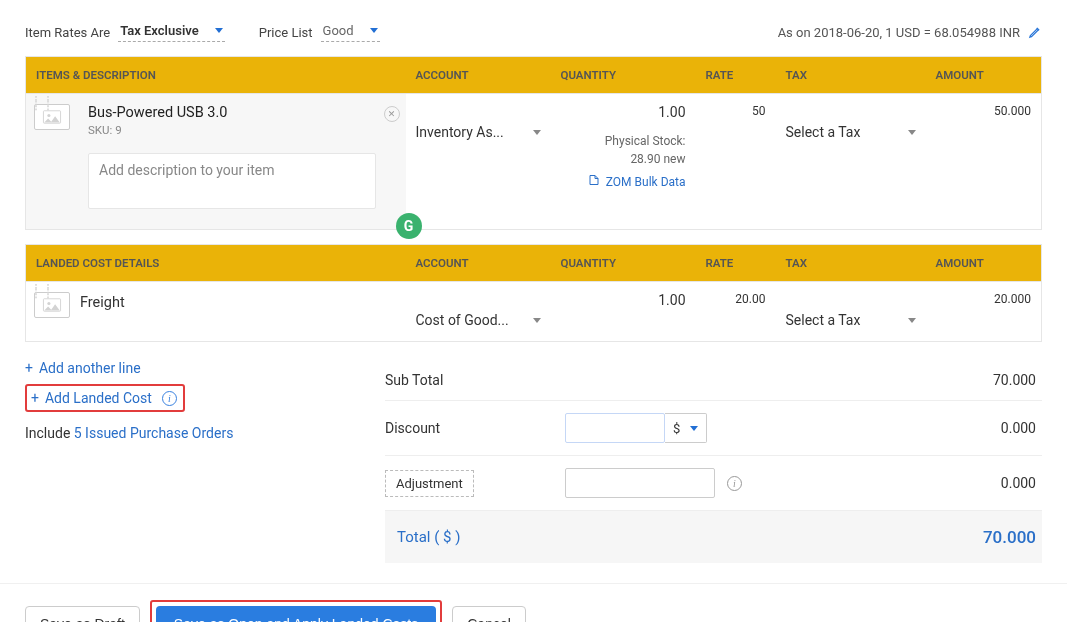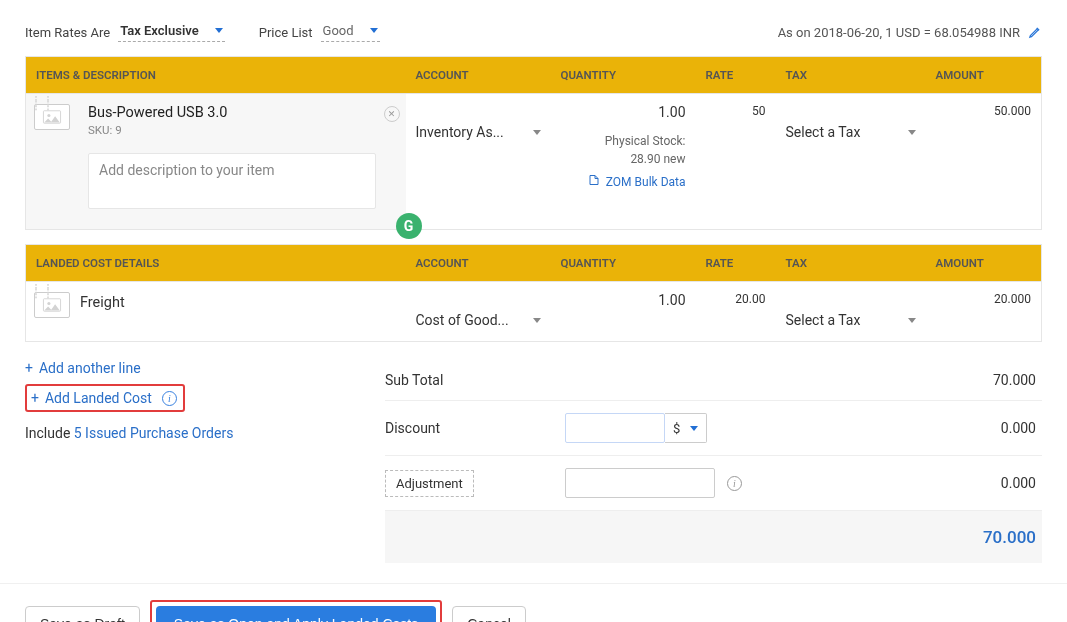--- a/index.html
+++ b/index.html
@@ -295,20 +295,21 @@
           <div style="width:180px;">
             <span class="adj-label">Adjustment</span>
           </div>
           <div class="sum-mid">
             <input class="inp inp-plain" style="">
             <span class="info-circle info-gray">i</span>
           </div>
           <div class="sum-val">0.000</div>
         </div>
         <div class="total-row">
+          <div class="total-label">Total ( $ )</div>
           <div class="total-val">70.000</div>
         </div>
       </div>
     </div>
 
   </div>
 
   <div class="footer">
     <button class="btn">Save as Draft</button>
     <div class="primary-box">

